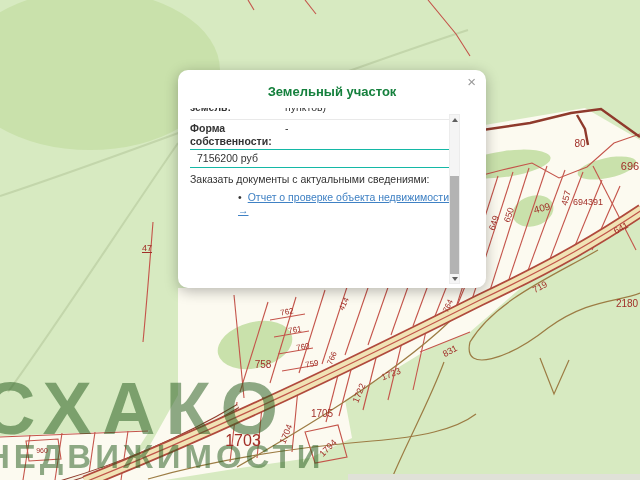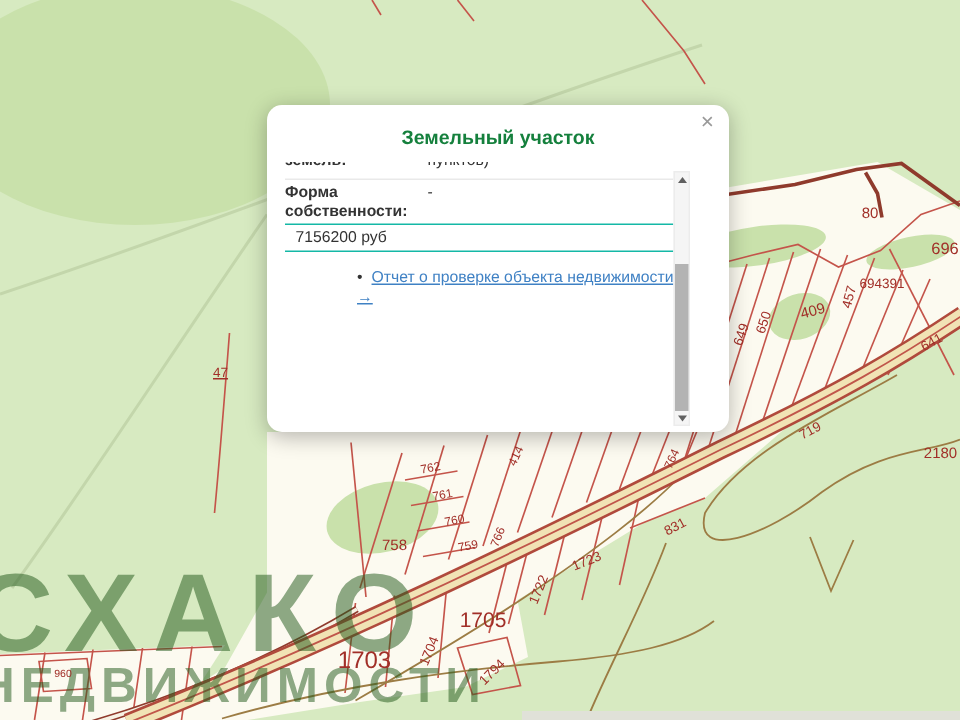--- a/index.html
+++ b/index.html
@@ -141,40 +141,40 @@
 
     <rect x="348" y="474" width="292" height="6" fill="#e0e1d8"></rect>
   </svg>
 
   <div class="wm wm1">СХАКО</div>
   <div class="wm wm2">НЕДВИЖИМОСТИ</div>
 
   <div>
       <div class="plbl" style="left: 570px; top: 143px; font-size: 10px; transform: translate(-50%, -50%) rotate(0deg); margin-left: 10px;">80</div>
       <div class="plbl" style="left: 630px; top: 166px; font-size: 11px; transform: translate(-50%, -50%) rotate(0deg);">696</div>
-      <div class="plbl" style="left: 588px; top: 189px; font-size: 9px; transform: translate(-50%, -50%) rotate(0deg);">694391</div>
+      <div class="plbl" style="left: 588px; top: 202px; font-size: 9px; transform: translate(-50%, -50%) rotate(0deg);">694391</div>
       <div class="plbl" style="left: 566px; top: 198px; font-size: 9px; transform: translate(-50%, -50%) rotate(-75deg);">457</div>
       <div class="plbl" style="left: 542px; top: 208px; font-size: 10px; transform: translate(-50%, -50%) rotate(-15deg);">409</div>
       <div class="plbl" style="left: 509px; top: 215px; font-size: 9px; transform: translate(-50%, -50%) rotate(-72deg);">650</div>
       <div class="plbl" style="left: 494px; top: 223px; font-size: 9px; transform: translate(-50%, -50%) rotate(-72deg);">649</div>
       <div class="plbl" style="left: 621px; top: 228px; font-size: 9px; transform: translate(-50%, -50%) rotate(-28deg);">641</div>
       <div class="plbl" style="left: 540px; top: 287px; font-size: 9px; transform: translate(-50%, -50%) rotate(-28deg);">719</div>
       <div class="plbl" style="left: 627px; top: 303px; font-size: 10px; transform: translate(-50%, -50%) rotate(0deg);">2180</div>
       <div class="plbl" style="left: 450px; top: 351px; font-size: 9px; transform: translate(-50%, -50%) rotate(-28deg);">831</div>
       <div class="plbl" style="left: 448px; top: 306px; font-size: 8px; transform: translate(-50%, -50%) rotate(-65deg);">764</div>
       <div class="plbl" style="left: 344px; top: 304px; font-size: 8px; transform: translate(-50%, -50%) rotate(-65deg);">414</div>
       <div class="plbl" style="left: 263px; top: 364px; font-size: 10px; transform: translate(-50%, -50%) rotate(0deg);">758</div>
       <div class="plbl" style="left: 287px; top: 312px; font-size: 8px; transform: translate(-50%, -50%) rotate(-10deg);">762</div>
       <div class="plbl" style="left: 295px; top: 330px; font-size: 8px; transform: translate(-50%, -50%) rotate(-10deg);">761</div>
       <div class="plbl" style="left: 303px; top: 347px; font-size: 8px; transform: translate(-50%, -50%) rotate(-10deg);">760</div>
       <div class="plbl" style="left: 312px; top: 364px; font-size: 8px; transform: translate(-50%, -50%) rotate(-10deg);">759</div>
       <div class="plbl" style="left: 332px; top: 358px; font-size: 8px; transform: translate(-50%, -50%) rotate(-68deg);">766</div>
       <div class="plbl" style="left: 391px; top: 374px; font-size: 9px; transform: translate(-50%, -50%) rotate(-22deg);">1723</div>
       <div class="plbl" style="left: 359px; top: 393px; font-size: 9px; transform: translate(-50%, -50%) rotate(-68deg);">1722</div>
-      <div class="plbl" style="left: 322px; top: 413px; font-size: 14px; transform: translate(-50%, -50%) rotate(0deg);">1705</div>
+      <div class="plbl" style="left: 322px; top: 413px; font-size: 10px; transform: translate(-50%, -50%) rotate(0deg);">1705</div>
       <div class="plbl" style="left: 286px; top: 434px; font-size: 9px; transform: translate(-50%, -50%) rotate(-68deg);">1704</div>
       <div class="plbl" style="left: 243px; top: 441px; font-size: 16px; transform: translate(-50%, -50%) rotate(0deg);">1703</div>
       <div class="plbl" style="left: 328px; top: 448px; font-size: 9px; transform: translate(-50%, -50%) rotate(-45deg);">1794</div>
       <div class="plbl" style="left: 42px; top: 450px; font-size: 7px; transform: translate(-50%, -50%) rotate(0deg);">960</div>
       <div class="plbl" style="left: 147px; top: 248px; font-size: 9px; transform: translate(-50%, -50%) rotate(0deg); text-decoration: underline;">47</div>
     </div>
 
   <div class="popup">
     <span class="popup-close">×</span>
     <div class="popup-title">Земельный участок</div>
@@ -188,20 +188,21 @@
       </div>
       <div class="prow">
         <span class="lab">Форма собственности:</span>
         <span class="val">-</span>
       </div>
       <div class="prow">
         <span class="val">7156200 руб</span>
       </div>
 
       <div class="pnote">
+        <div>Заказать документы с актуальными сведениями:</div>
       </div>
 
       <div class="plink-row">
         <span class="bullet">•</span><a class="plink">Отчет о проверке объекта недвижимости →</a>
       </div>
     </div>
 
     <div class="sb">
       <div class="sb-up">
           <span class="tri-up"></span>

